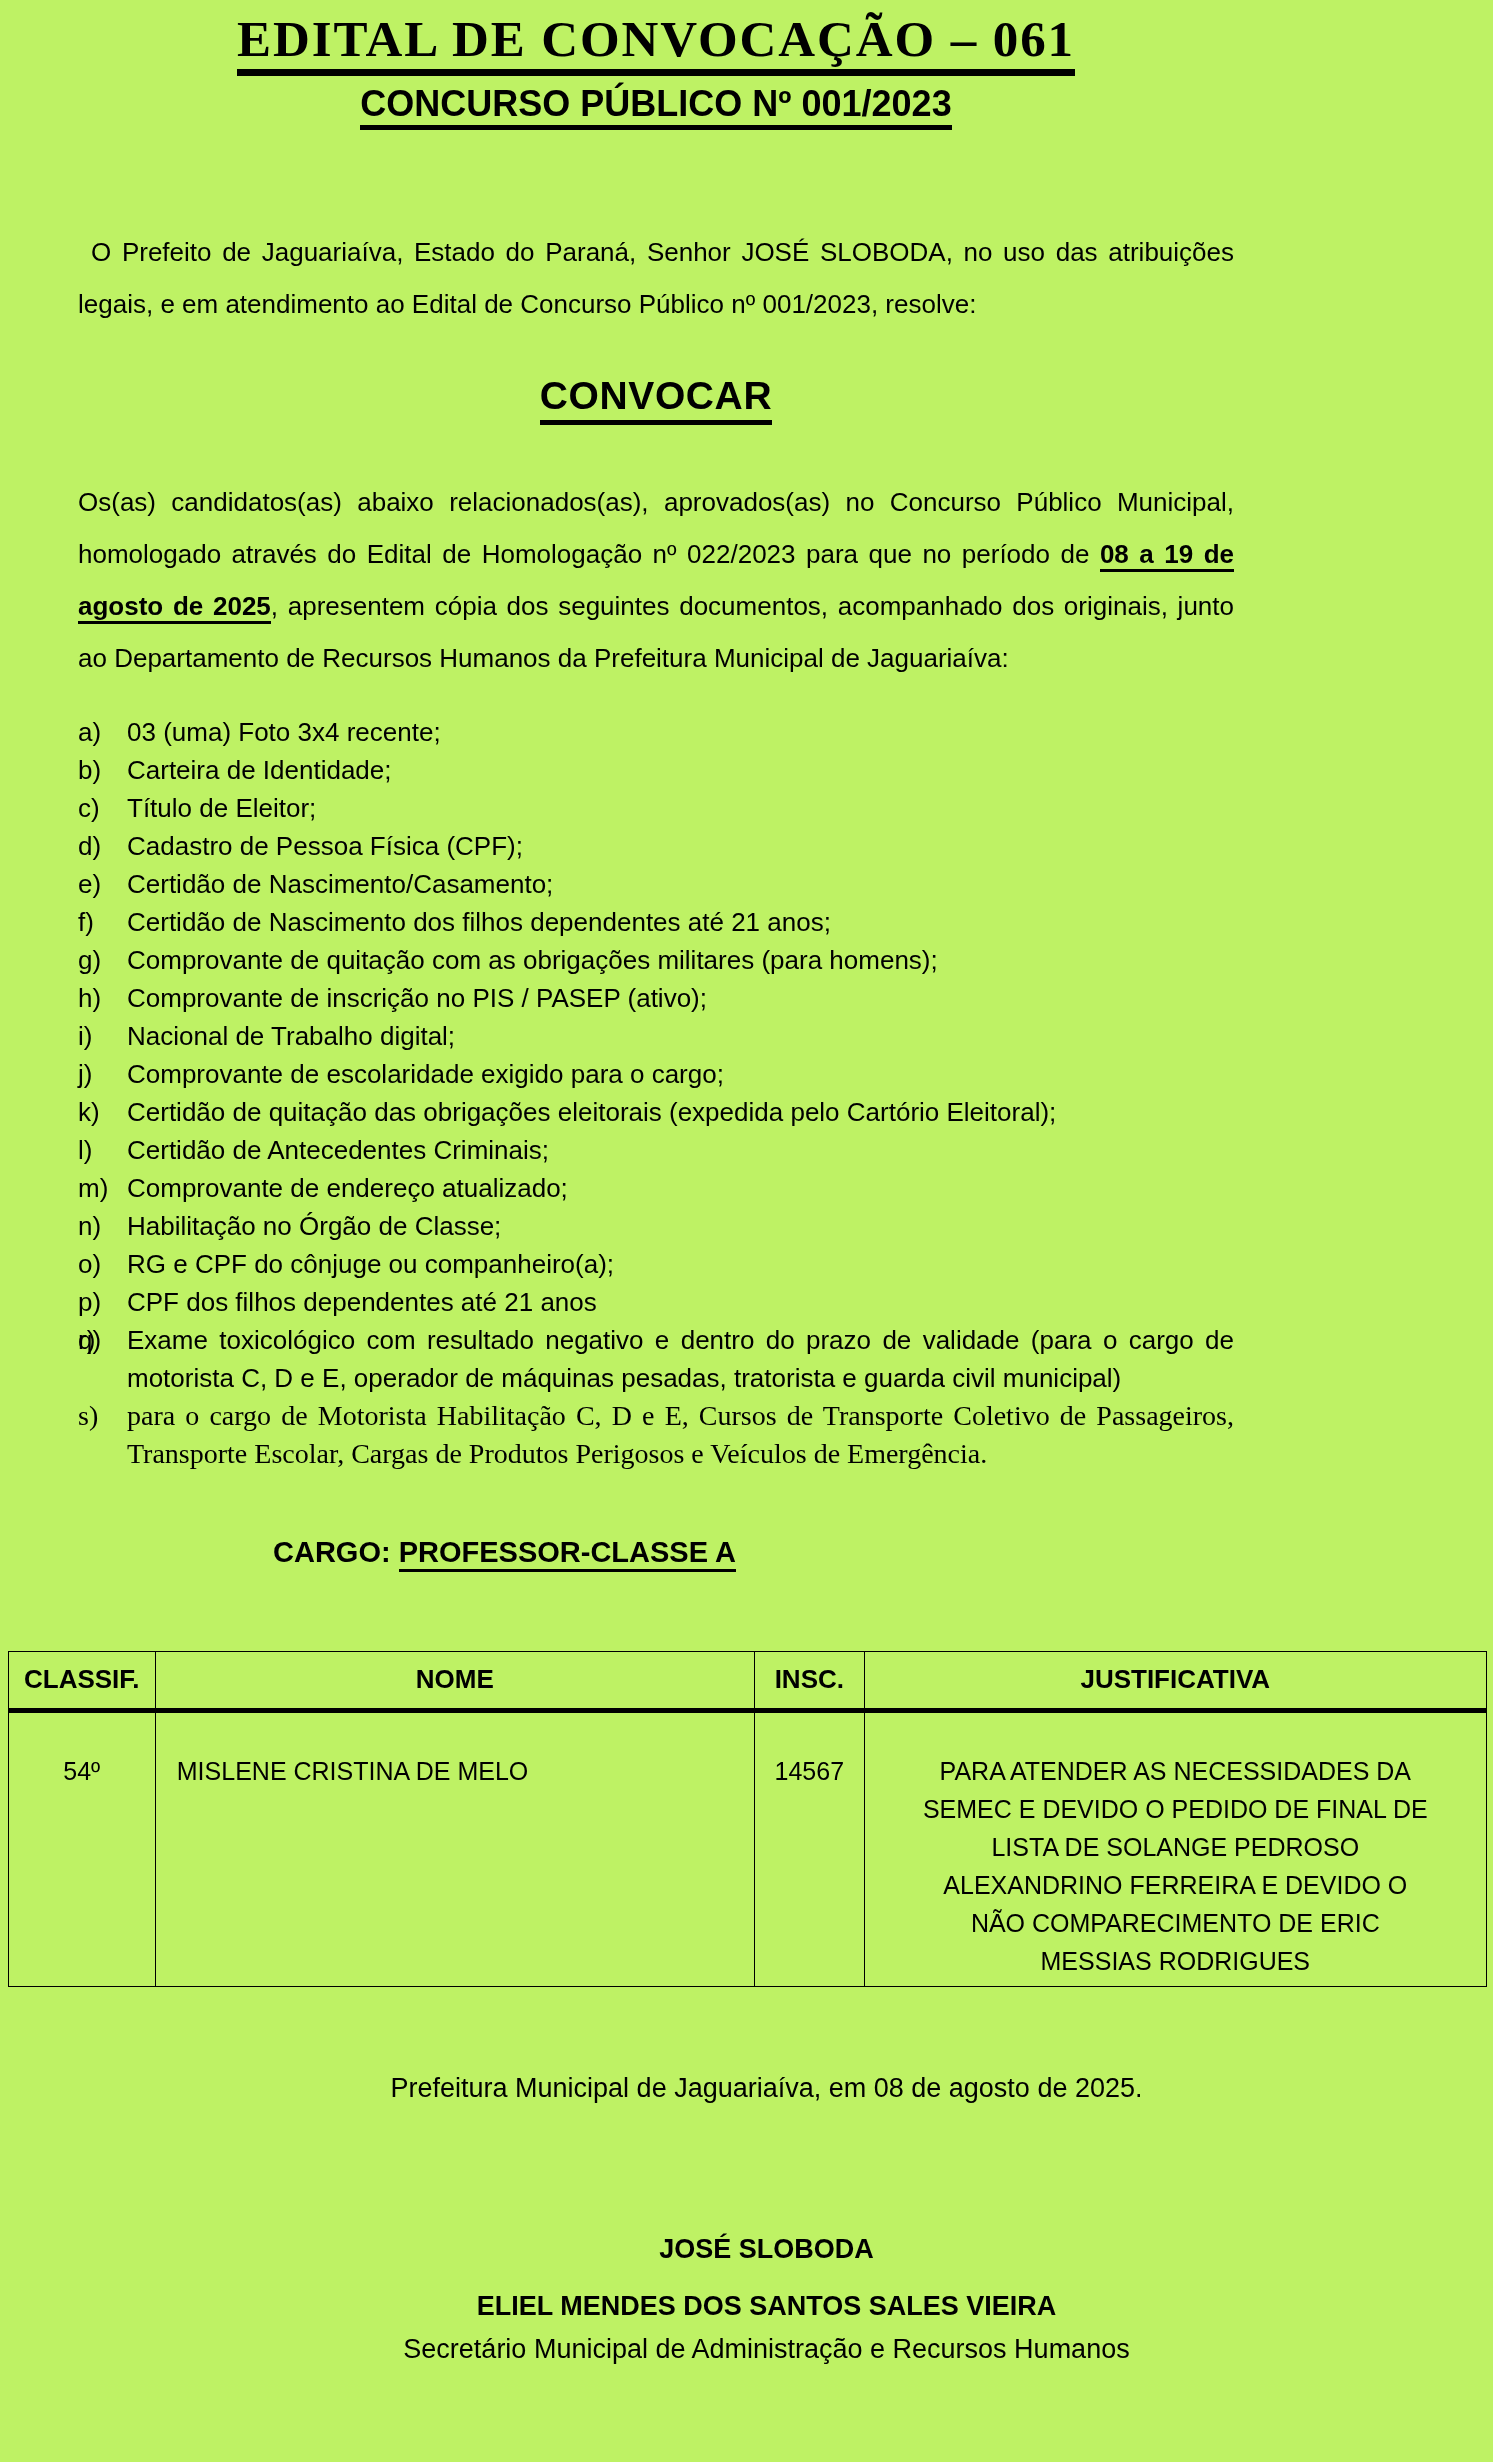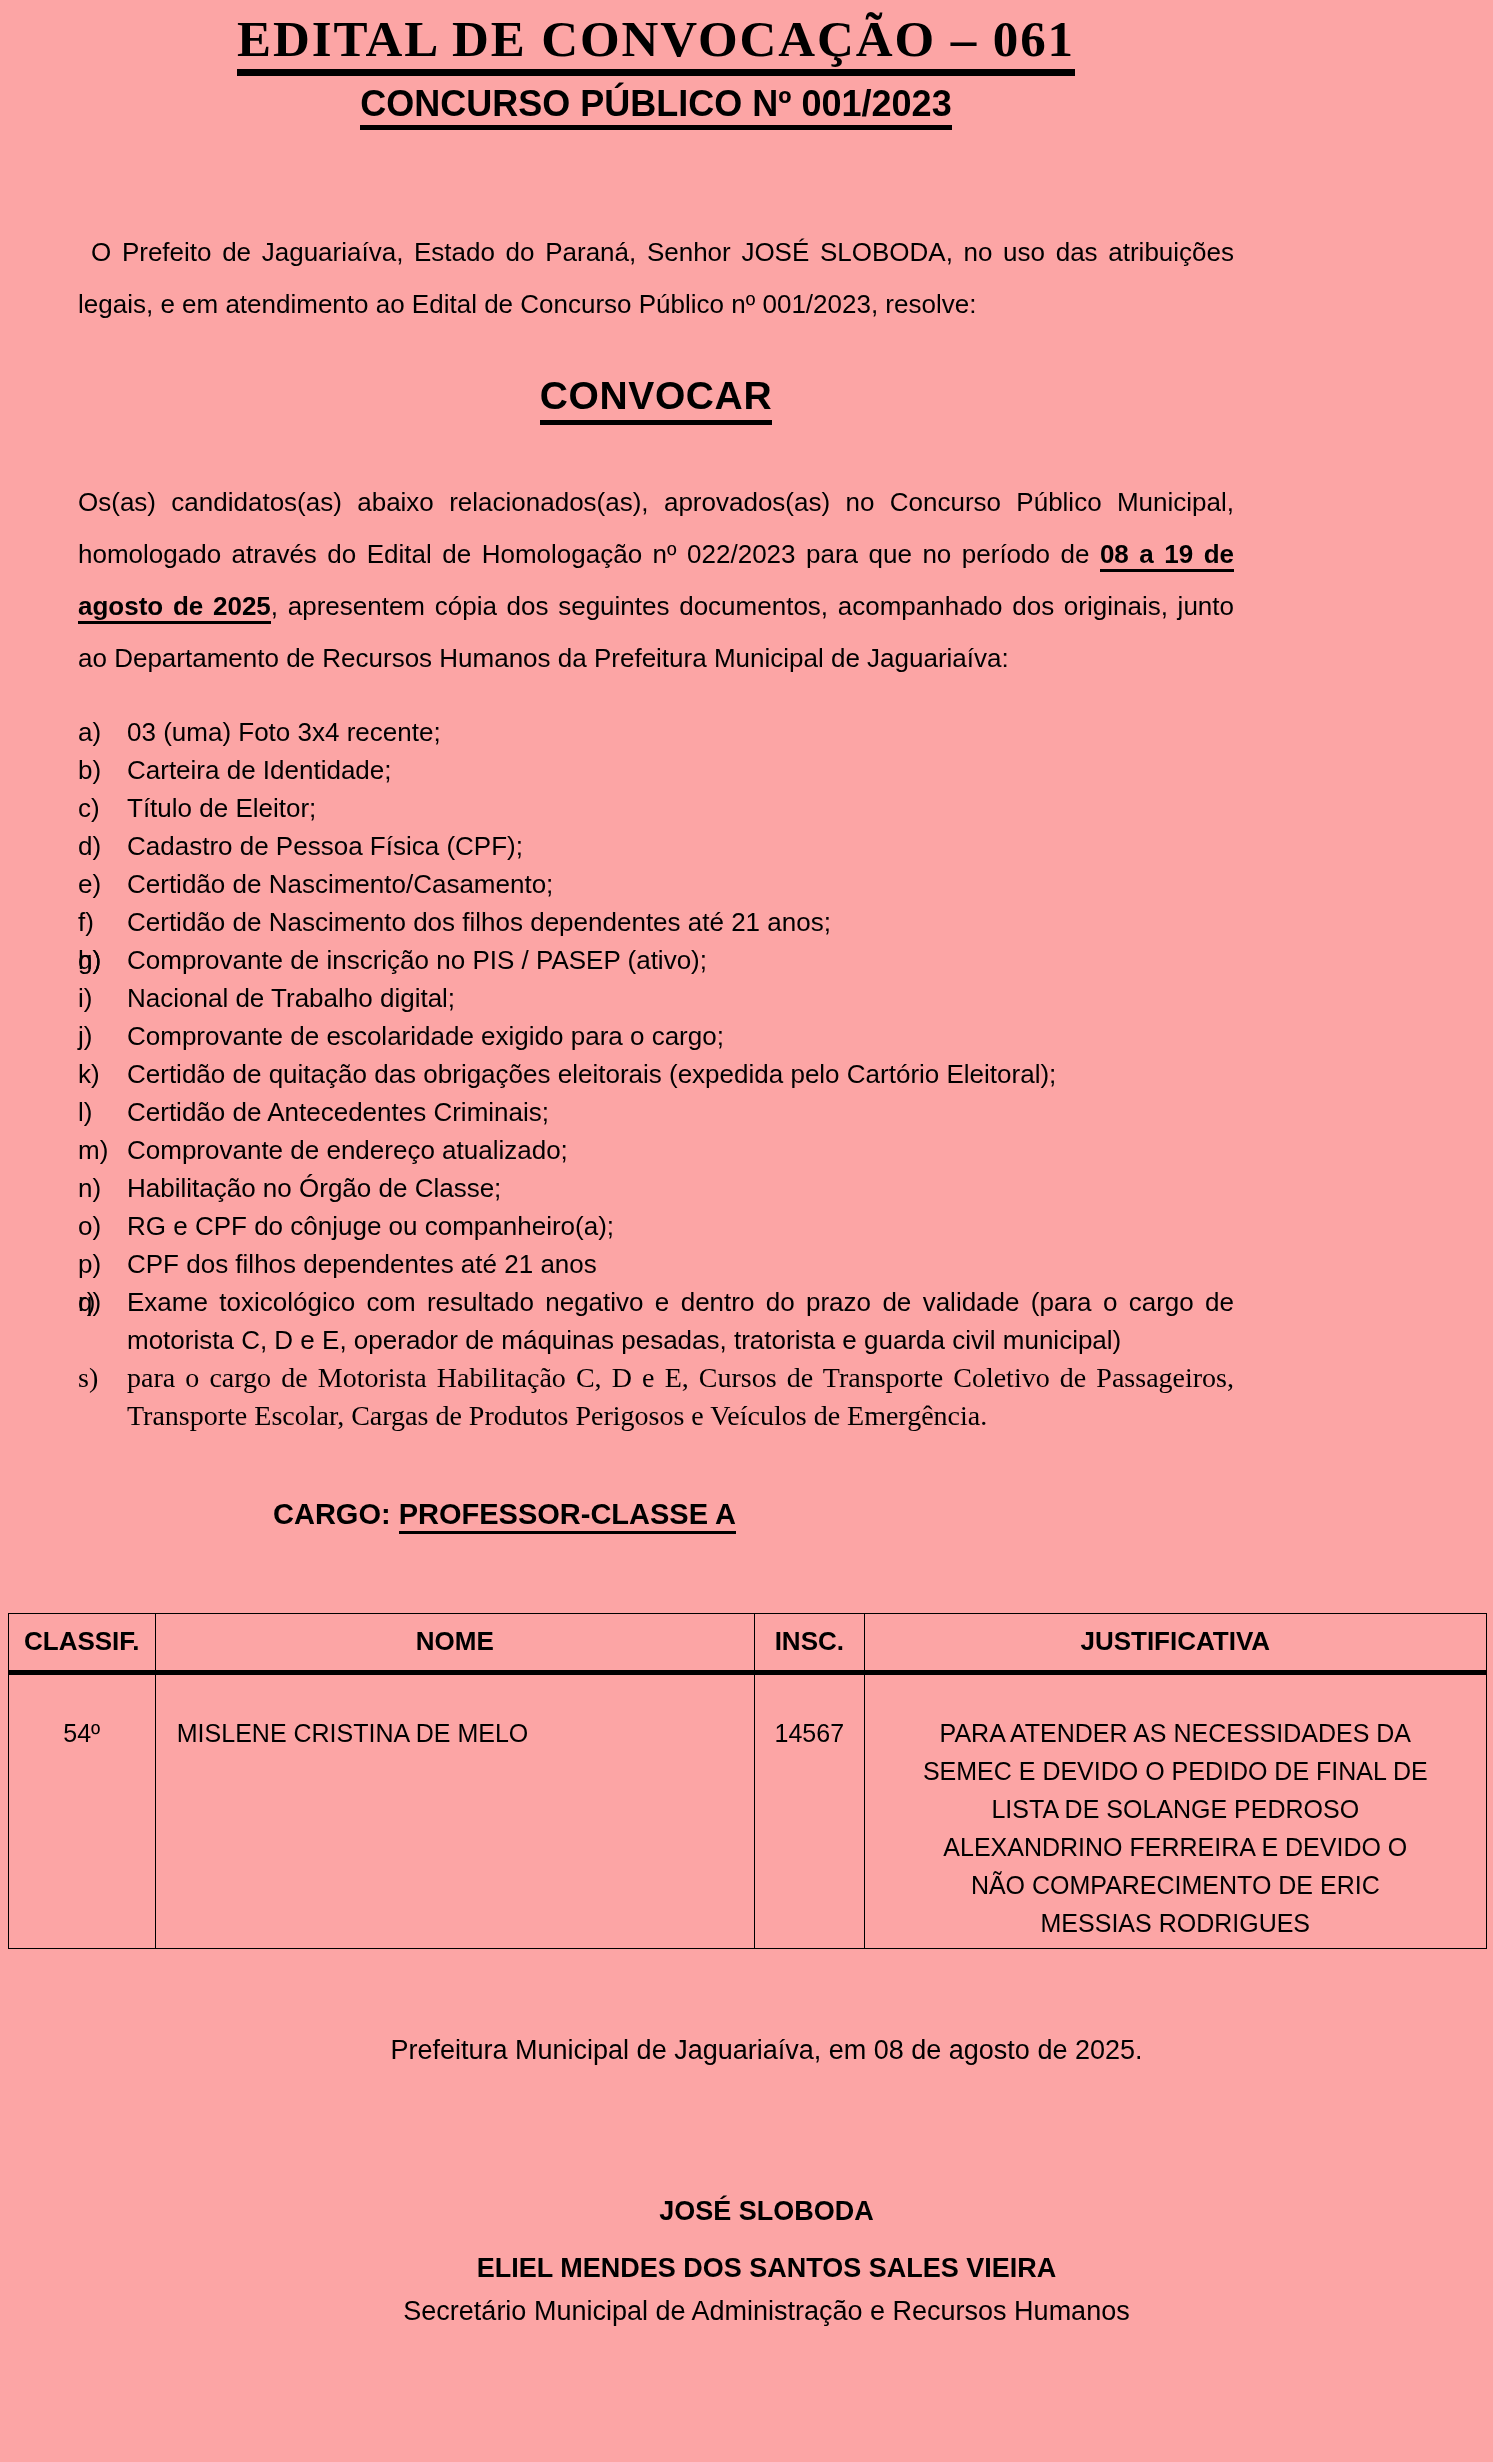--- a/index.html
+++ b/index.html
@@ -1,19 +1,19 @@
 <!DOCTYPE html>
 <html style="font-size:10.4px"><head>
 <meta charset="utf-8">
 <style>
   html,body { margin:0; padding:0; background:#ffffff; }
   .page {
     position:relative;
     width:1494px; height:2462px;
-    background:#fca5a5; color:#000000;
+    background:#bef264; color:#000000;
     font-family:"Liberation Sans", sans-serif;
     box-sizing:border-box;
     padding-top:14.3px;
     overflow:hidden;
   }
   .content { margin-left:78px; width:1156px; }
   .center { text-align:center; }
 
   .title {
     display:inline-block;
@@ -120,21 +120,21 @@
 
     <p class="para para2"><span>Os(as) candidatos(as) abaixo relacionados(as), aprovados(as) no Concurso Público Municipal, homologado através do Edital de Homologação nº 022/2023 para que no período de </span><span class="emph">08 a 19 de agosto de 2025</span><span>, apresentem cópia dos seguintes documentos, acompanhado dos originais, junto ao Departamento de Recursos Humanos da Prefeitura Municipal de Jaguariaíva:</span></p>
 
     <div class="doc-list">
       <div class="doc-item"><span class="doc-marker">a)</span><span>03 (uma) Foto 3x4 recente;</span></div>
       <div class="doc-item"><span class="doc-marker">b)</span><span>Carteira de Identidade;</span></div>
       <div class="doc-item"><span class="doc-marker">c)</span><span>Título de Eleitor;</span></div>
       <div class="doc-item"><span class="doc-marker">d)</span><span>Cadastro de Pessoa Física (CPF);</span></div>
       <div class="doc-item"><span class="doc-marker">e)</span><span>Certidão de Nascimento/Casamento;</span></div>
       <div class="doc-item"><span class="doc-marker">f)</span><span>Certidão de Nascimento dos filhos dependentes até 21 anos;</span></div>
-      <div class="doc-item"><span class="doc-marker">g)</span></div>
+      <div class="doc-item"><span class="doc-marker">g)</span><span>Comprovante de quitação com as obrigações militares (para homens);</span></div>
       <div class="doc-item"><span class="doc-marker">h)</span><span>Comprovante de inscrição no PIS / PASEP (ativo);</span></div>
       <div class="doc-item"><span class="doc-marker">i)</span><span>Nacional de Trabalho digital;</span></div>
       <div class="doc-item"><span class="doc-marker">j)</span><span>Comprovante de escolaridade exigido para o cargo;</span></div>
       <div class="doc-item"><span class="doc-marker">k)</span><span>Certidão de quitação das obrigações eleitorais (expedida pelo Cartório Eleitoral);</span></div>
       <div class="doc-item"><span class="doc-marker">l)</span><span>Certidão de Antecedentes Criminais;</span></div>
       <div class="doc-item"><span class="doc-marker">m)</span><span>Comprovante de endereço atualizado;</span></div>
       <div class="doc-item"><span class="doc-marker">n)</span><span>Habilitação no Órgão de Classe;</span></div>
       <div class="doc-item"><span class="doc-marker">o)</span><span>RG e CPF do cônjuge ou companheiro(a);</span></div>
       <div class="doc-item"><span class="doc-marker">p)</span><span>CPF dos filhos dependentes até 21 anos</span></div>
       <div class="doc-item"><span class="doc-marker">q)</span></div>

